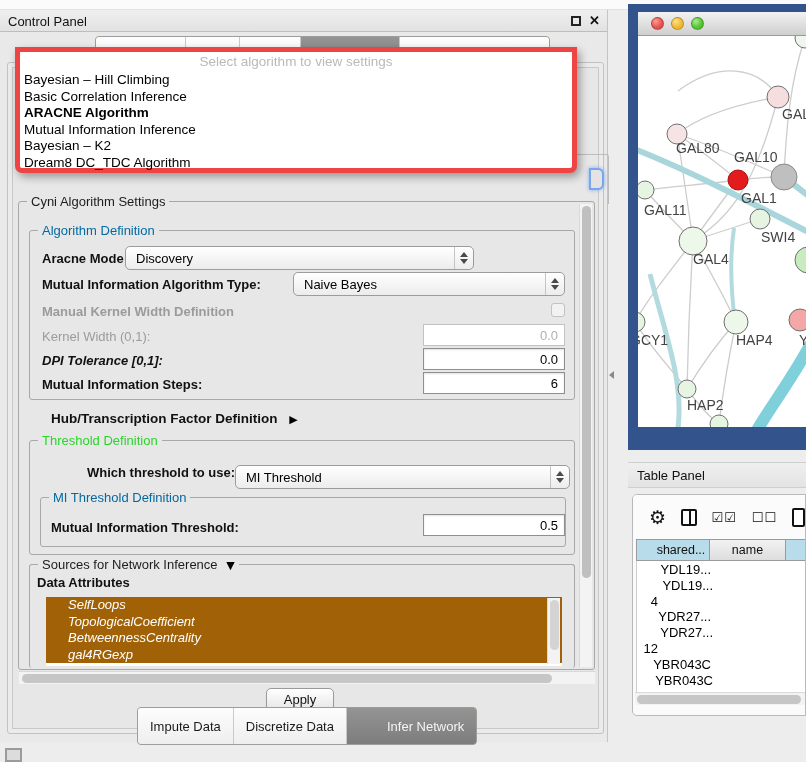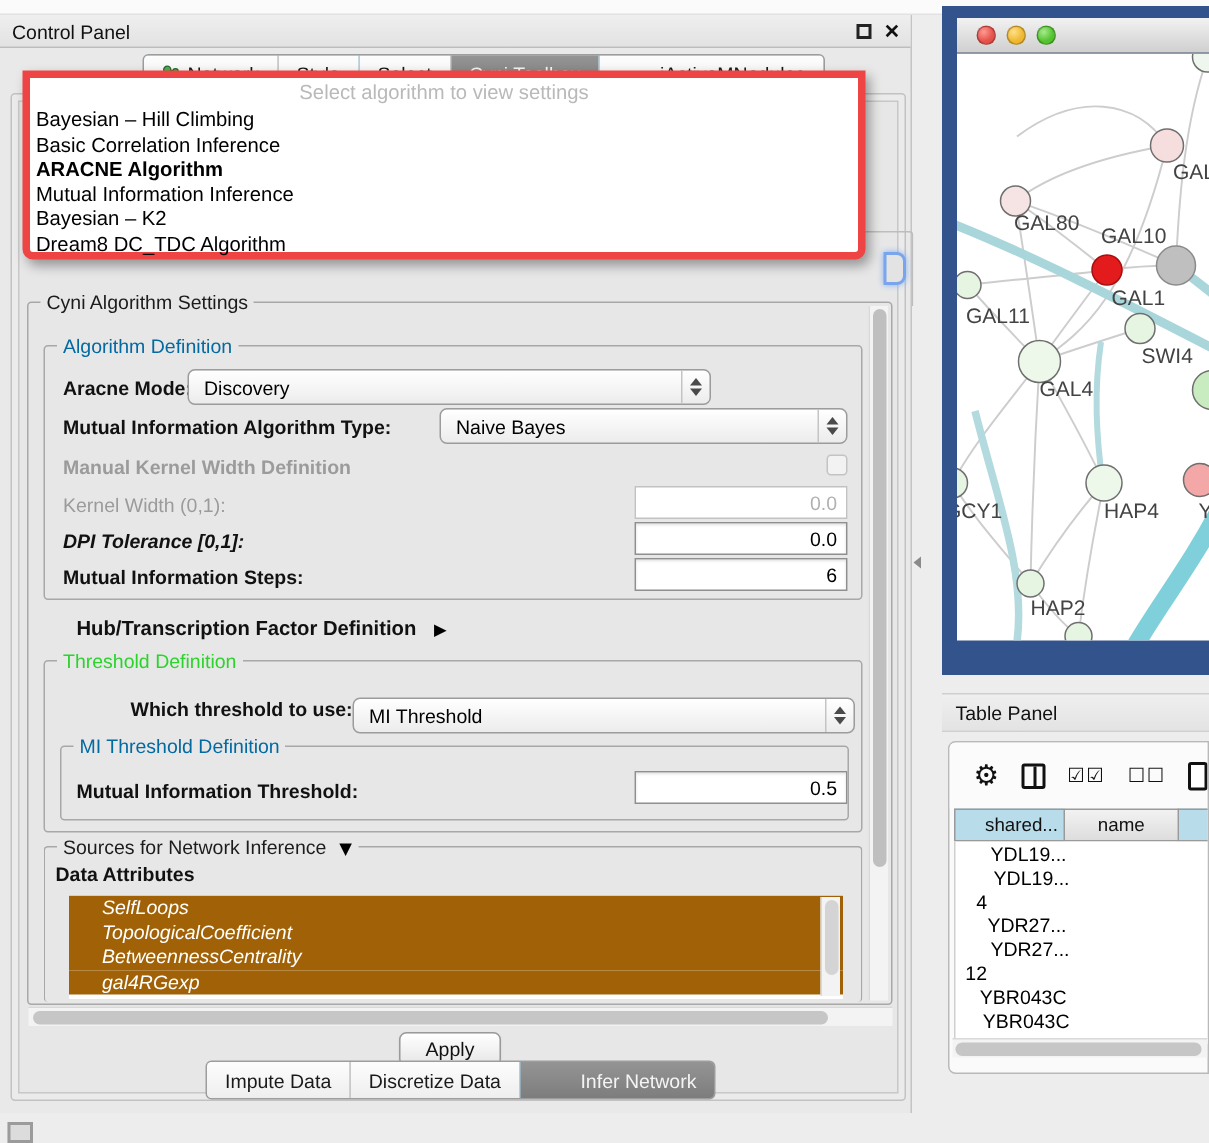--- a/index.html
+++ b/index.html
@@ -10,21 +10,21 @@
 
   
   .top-strip { left:0; top:0; width:806px; height:10px; background:#fbfbfb; border-bottom:1px solid #e2e2e2; }
   .ctrl-win { left:0; top:10px; width:608px; height:732px; background:#e9e9e9; border-right:1px solid #c4c4c4; }
   .ctrl-titlebar { left:0; top:0; width:100%; height:22px; background:linear-gradient(#efefef,#e2e2e2); border-bottom:1px solid #bdbdbd; }
   .ctrl-title { left:8px; top:4px; font-size:13px; color:#111; }
   .float-btn { right:26px; top:6px; width:10px; height:10px; border:2px solid #222; background:transparent; }
   .close-btn { right:7px; top:3px; font-size:13px; font-weight:bold; color:#111; }
 
   
-  .seg { display:flex; height:26px; background:#7dd3fc; border:1px solid #9d9d9d; border-radius:4px; overflow:hidden; font-size:13px; }
+  .seg { display:flex; height:38px; background:#eab308; border:1px solid #9d9d9d; border-radius:4px; overflow:hidden; font-size:13px; }
   .seg .tab { display:flex; align-items:center; gap:5px; padding:0 12px; color:#1a1a1a; border-right:1px solid #c9c9c9; background:linear-gradient(#fdfdfd,#eeeeee); white-space:nowrap; }
   .seg .tab:last-child { border-right:none;padding-left:40px; }
   .seg .tab.sel { background:linear-gradient(#949494,#7d7d7d); color:#f4f4f4; }
   .main-tabs { left:95px; top:26px; }
 
   .content-panel { left:7px; top:52px; width:597px; height:672px; border:1px solid #c2c2c2; border-radius:3px; background:#ebebeb; }
   .inner-panel { left:12px; top:57px; width:587px; height:662px; border:1px solid #c8c8c8; background:#e7e7e7; }
 
   
   .ghost-border { left:556px; top:86px; width:40px; height:50px; border:1px solid #bdbdbd; border-left:none; border-bottom:none; border-radius:0 3px 0 0; }

